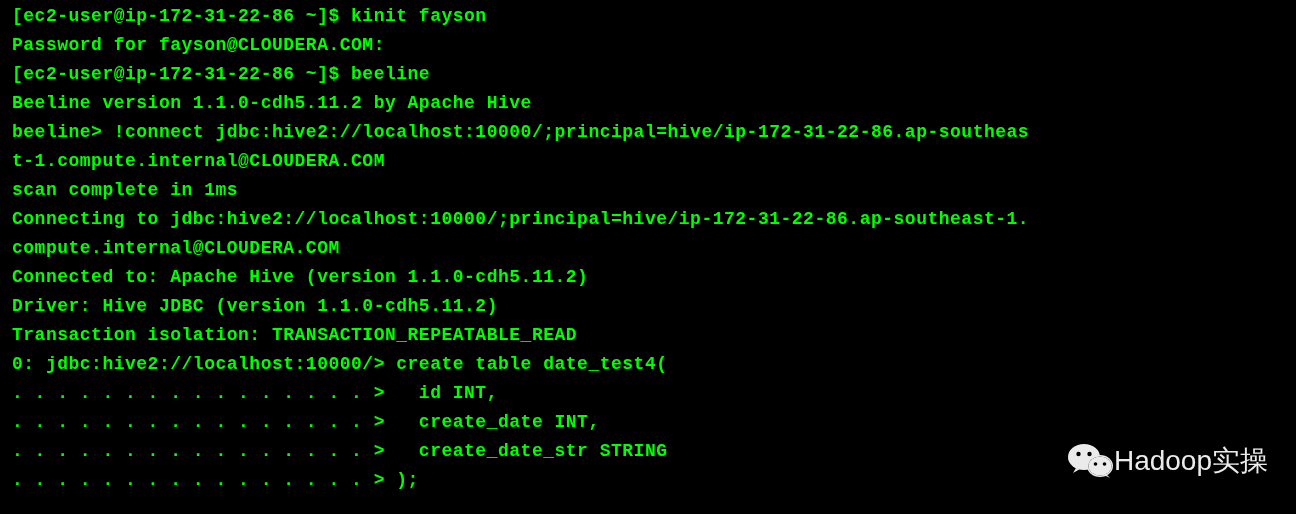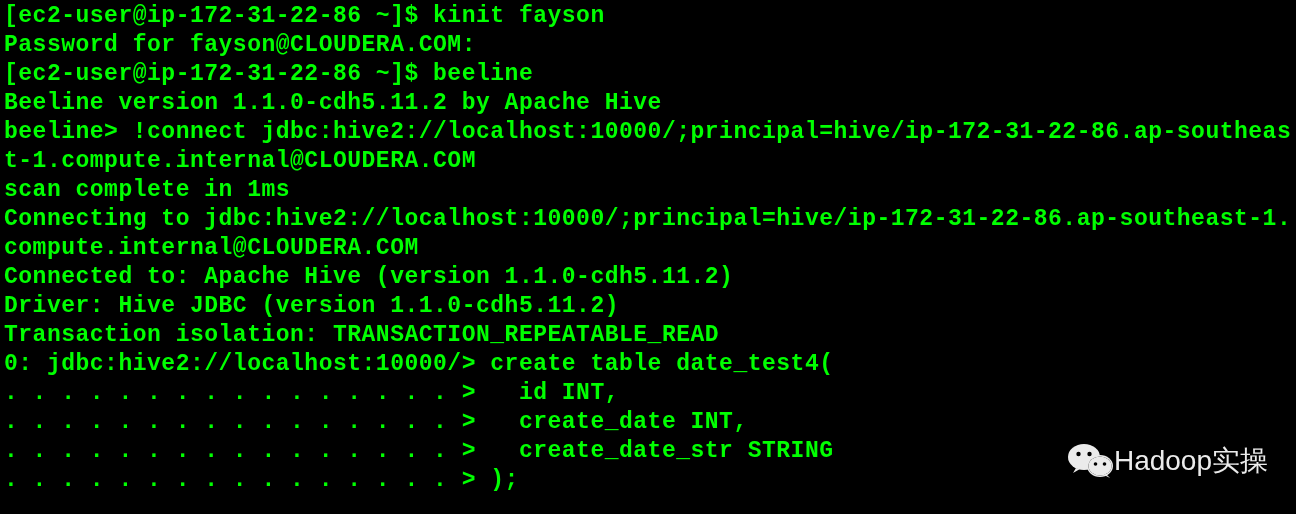--- a/index.html
+++ b/index.html
@@ -5,25 +5,25 @@
   html, body {
     margin: 0;
     padding: 0;
     width: 1296px;
     height: 514px;
     background: #000000;
     overflow: hidden;
   }
   .terminal {
     font-family: "Courier New", Courier, monospace;
-    font-size: 23px;
+    font-size: 18px;
     line-height: 29px;
     color: #00ff00;
     white-space: pre;
-    padding: 2px 4px;
+    padding: 2px 12px;
     letter-spacing: 0.5px;
     font-weight: bold;
   }
   .watermark {
     position: absolute;
     right: 28px;
     bottom: 34px;
     display: flex;
     align-items: center;
     gap: 0;

